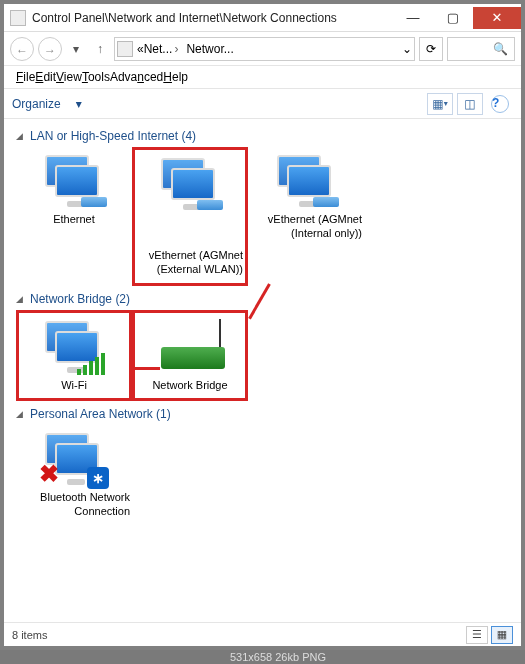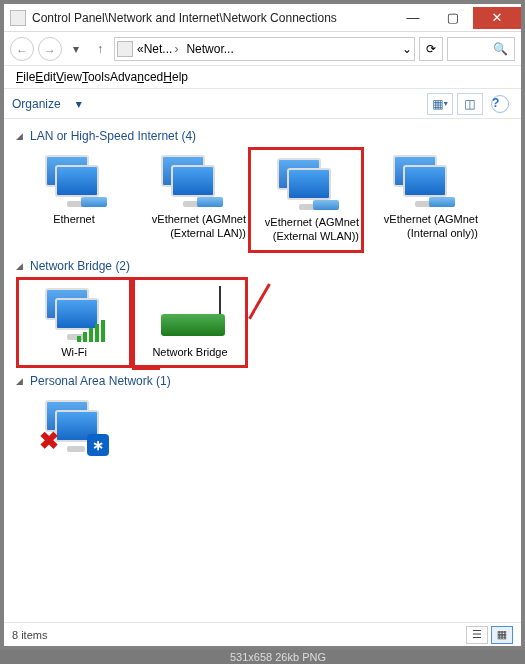--- a/index.html
+++ b/index.html
@@ -145,30 +145,21 @@
     <div class="group-items">
       <div class="item">
         <div class="item-icon">
               <div class="monitor back"></div>
               <div class="monitor front"></div>
               <div class="stand"></div>
               <div class="cable"></div>
             </div>
         <span>Ethernet</span>
       </div>
-      <div class="item">
-        <div class="item-icon">
-              <div class="monitor back"></div>
-              <div class="monitor front"></div>
-              <div class="stand"></div>
-              <div class="cable"></div>
-            </div>
-        <span>vEthernet (AGMnet (External LAN))</span>
-      </div>
-      <div class="item hl" style="position:relative;">
+      <div class="item hl" style="position:relative;gap:33px;">
         <div class="item-icon">
               <div class="monitor back"></div>
               <div class="monitor front"></div>
               <div class="stand"></div>
               <div class="cable"></div>
             </div>
         <span>vEthernet (AGMnet (External WLAN))</span>
       </div>
       <div class="item">
         <div class="item-icon">
@@ -220,20 +211,21 @@
     </div>
     <div class="group-items">
       <div class="item">
         <div class="item-icon">
               <div class="monitor back"></div>
               <div class="monitor front"></div>
               <div class="stand"></div>
               <div class="redx">✖</div>
               <div class="bt-badge">∗</div>
             </div>
+        <span>Bluetooth Network Connection</span>
       </div>
     </div>
    </div>
   </div>
 
   <div class="statusbar">
     <span>8 items</span>
     <div class="spacer"></div>
     <div class="viewbtn">☰</div>
     <div class="viewbtn active">▦</div>

